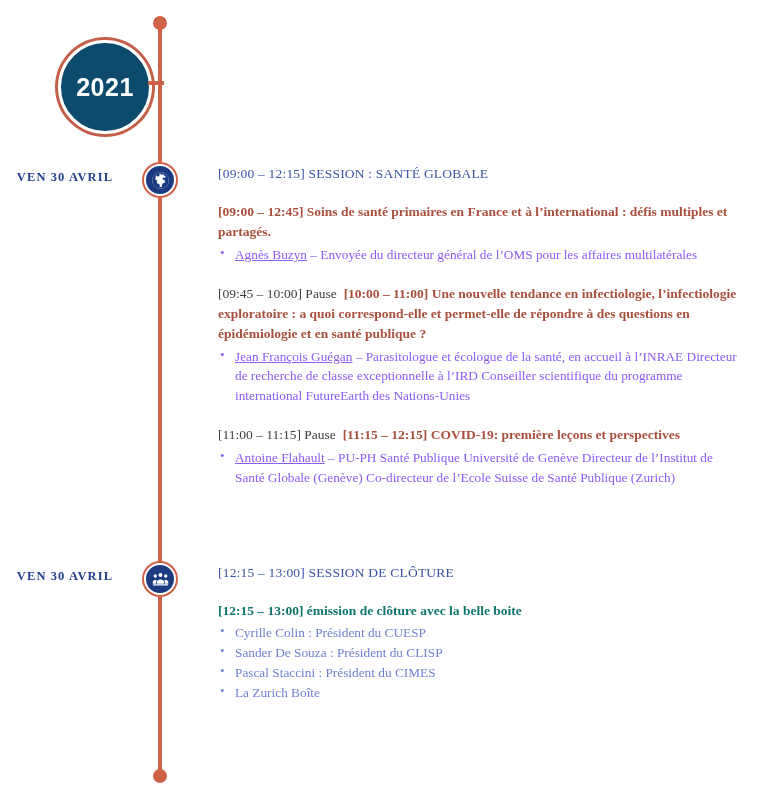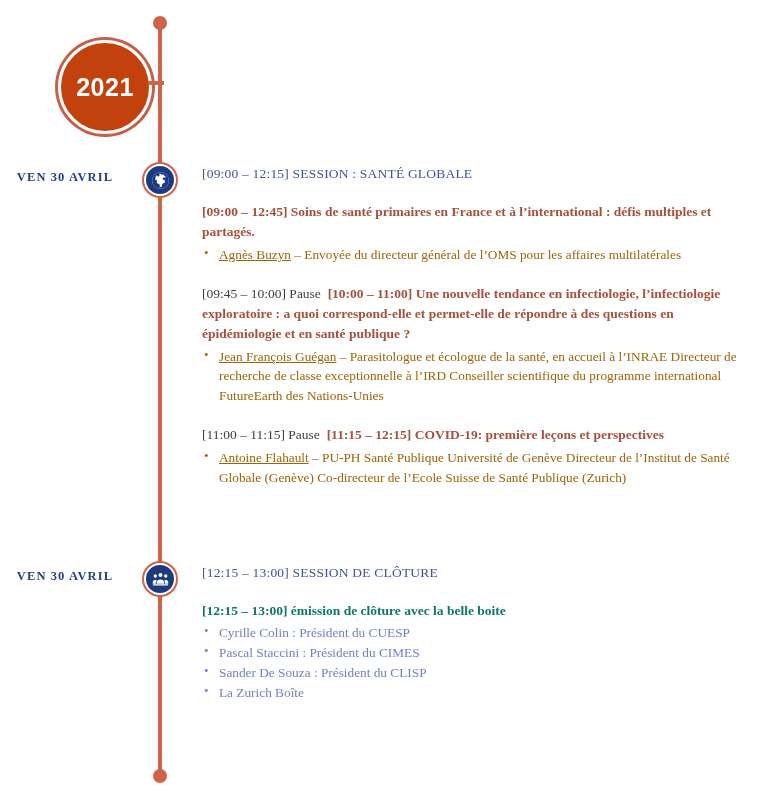--- a/index.html
+++ b/index.html
@@ -44,21 +44,21 @@
     width: 200px;
     height: 100px;
   }
   .year-badge {
     position: absolute;
     left: 58px;
     top: 0;
     width: 88px;
     height: 88px;
     border-radius: 50%;
-    background: #c2410c;
+    background: #0c4a6e;
     border: 3px solid #ffffff;
     box-shadow: 0 0 0 3px #c4604a;
     display: flex;
     align-items: center;
     justify-content: center;
   }
   .year-badge span {
     color: #ffffff;
     font-size: 25px;
     font-weight: bold;
@@ -105,21 +105,21 @@
     box-shadow: 0 0 0 2px #cf6348;
     display: flex;
     align-items: center;
     justify-content: center;
     box-sizing: border-box;
   }
   .event .node svg { display: block; }
 
   .event .body {
     position: absolute;
-    left: 202px;
+    left: 218px;
     right: 24px;
     top: 0;
   }
 
   
   .session-head {
     color: #3b53a4;
     font-size: 13.5px;
     letter-spacing: 0.2px;
     margin: 2px 0 0 0;
@@ -143,21 +143,21 @@
   }
 
   ul.speakers {
     list-style: none;
     margin: 0;
     padding: 0;
   }
   ul.speakers li {
     position: relative;
     padding-left: 17px;
-    color: #a16207;
+    color: #8b5cf6;
     font-size: 13.3px;
     line-height: 1.45;
     margin-bottom: 1px;
   }
   ul.speakers li::before {
     content: "\2022";
     position: absolute;
     left: 2px;
     top: -1px;
     font-size: 13px;
@@ -221,18 +221,18 @@
       <path fill="#ffffff" d="M7.5 17.4v-2.2c0-1.9 2-3.1 4.5-3.1s4.5 1.2 4.5 3.1v2.2Z"></path>
       <rect x="2.2" y="18" width="19.6" height="1.7" rx="0.6" fill="#ffffff"></rect>
     </svg>
   </div>
   <div class="body">
     <p class="session-head">[12:15 – 13:00] SESSION DE CLÔTURE</p>
 
     <p class="talk-title blue">[12:15 – 13:00] émission de clôture avec la belle boite</p>
     <ul class="speakers blue">
       <li><span class="name">Cyrille Colin : Président du CUESP</span></li>
+      <li><span class="name">Sander De Souza : Président du CLISP</span></li>
       <li><span class="name">Pascal Staccini : Président du CIMES</span></li>
-      <li><span class="name">Sander De Souza : Président du CLISP</span></li>
       <li><span class="name">La Zurich Boîte</span></li>
     </ul>
   </div>
 </div>
 
 </body></html>

